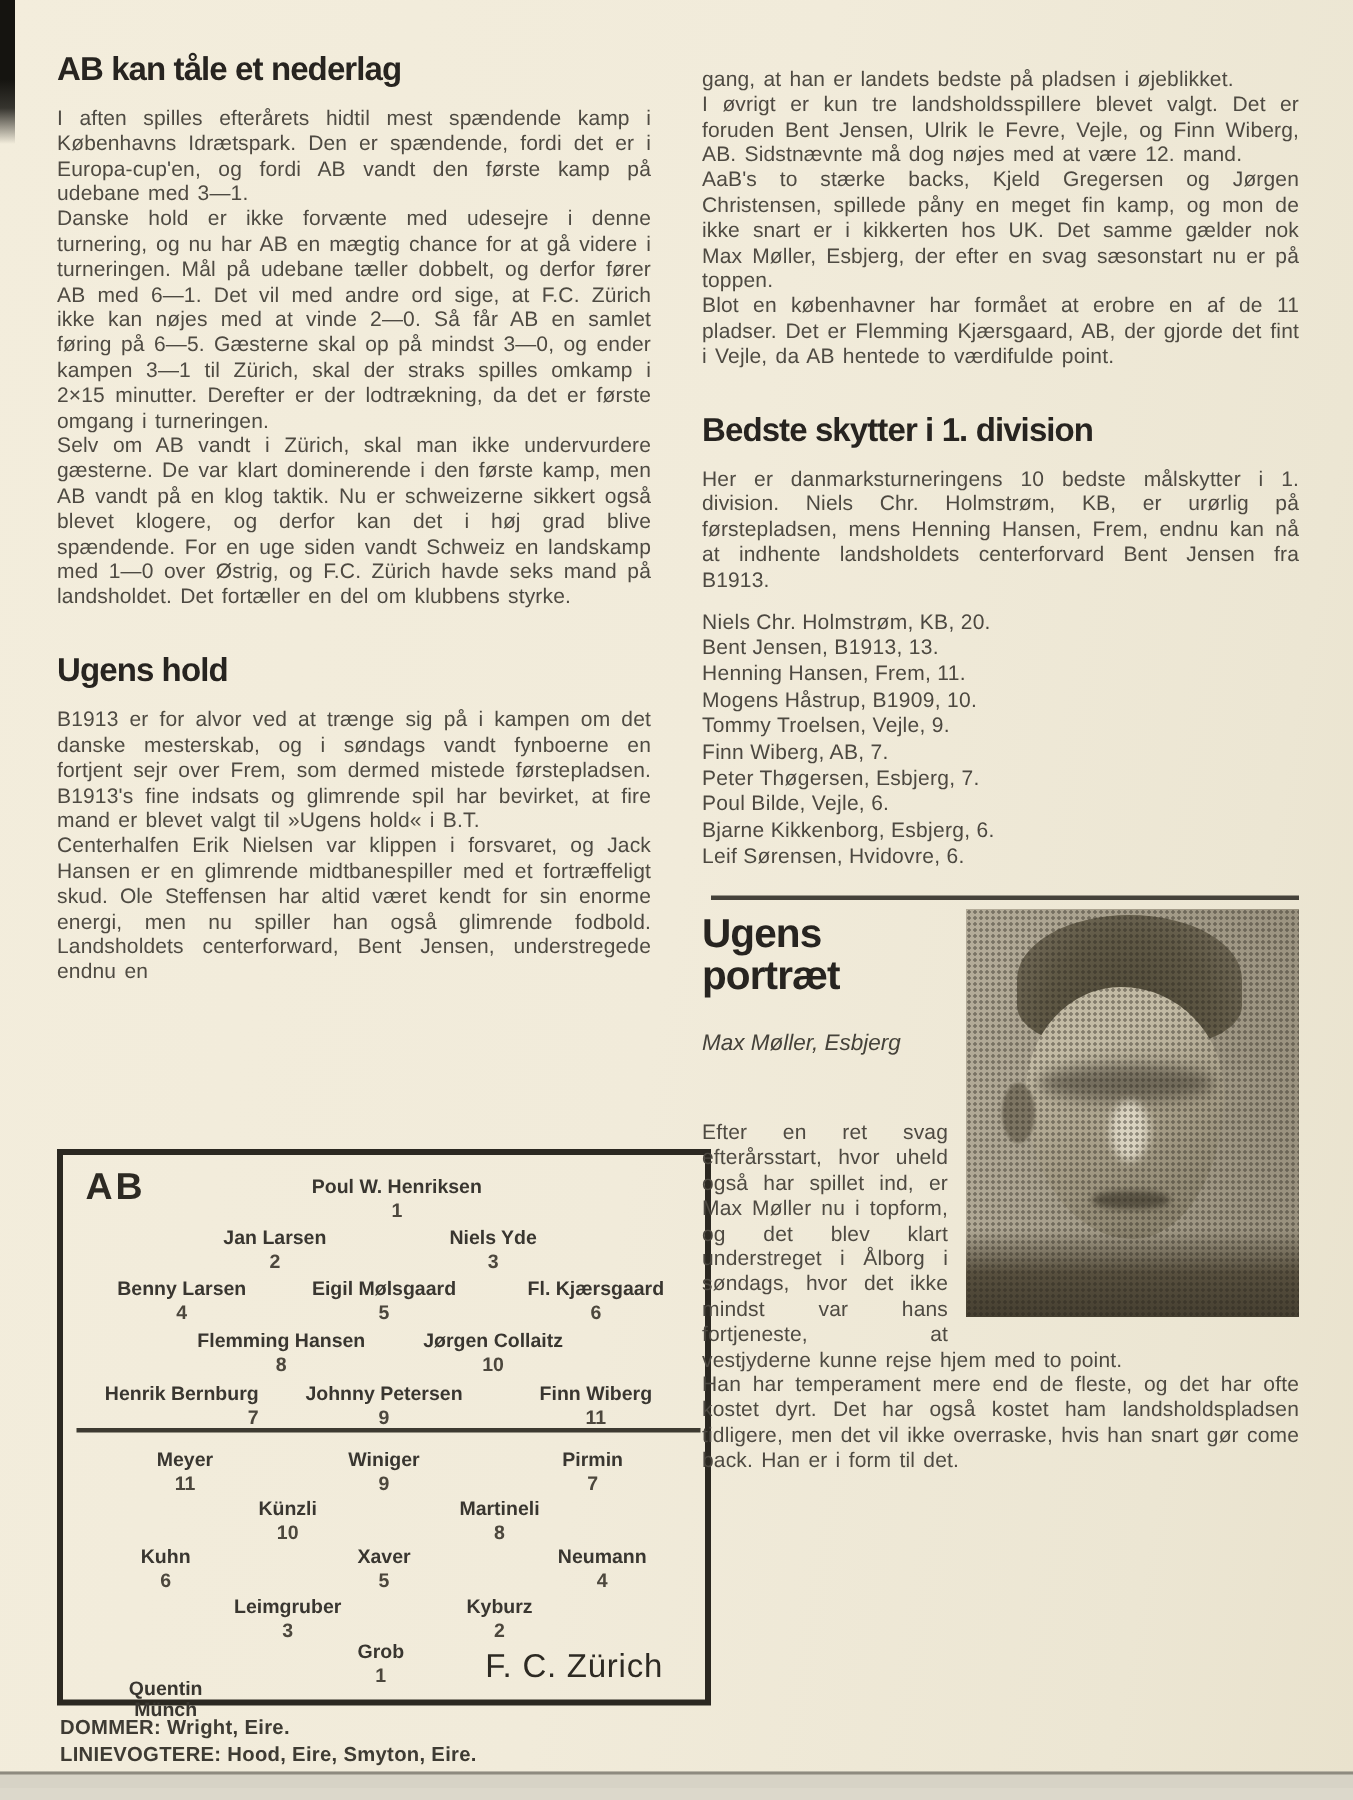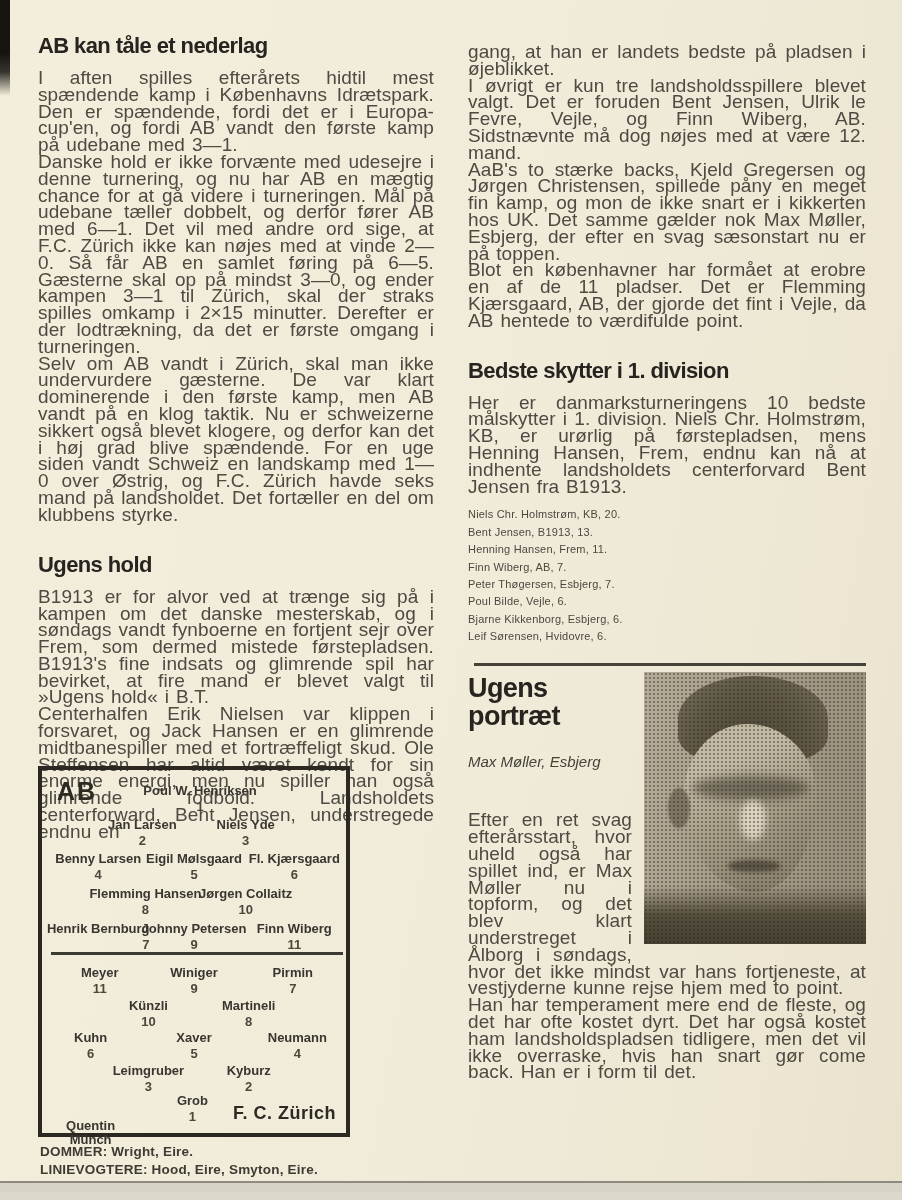--- a/index.html
+++ b/index.html
@@ -22,54 +22,54 @@
     background:#d7d3c6;border-top:2px solid #8e8a7f;
   }
   
   .col-left{position:absolute;left:38px;top:34px;width:396px;}
   .col-right{position:absolute;left:468px;top:44px;width:398px;}
   .headline{
     font-size:22px;font-weight:800;color:#272420;
     letter-spacing:-0.6px;margin:0 0 13px 0;line-height:1.05;
   }
   .para{
-    font-size:19px;line-height:16.8px;text-align:justify;
+    font-size:14px;line-height:16.8px;text-align:justify;
     color:#4e4a42;margin:0;word-spacing:1.5px;letter-spacing:.1px;
   }
   .headline.second{margin-top:29px;}
   
   .lineup-box{
-    position:absolute;left:38px;top:766px;width:312px;height:371px;
+    position:absolute;left:38px;top:766px;width:436px;height:371px;
     border:4px solid #2b2821;box-sizing:border-box;
   }
   .team-home-label{
     position:absolute;left:15px;top:7px;
     font-size:25px;font-weight:800;letter-spacing:2px;color:#2d2a23;
   }
   .team-away-label{
-    position:absolute;right:10px;bottom:9px;
-    font-size:18px;font-weight:700;color:#2d2a23;letter-spacing:.5px;
+    position:absolute;right:28px;bottom:9px;
+    font-size:22px;font-weight:400;color:#2d2a23;letter-spacing:.5px;
   }
   .pitch-divider{
     position:absolute;left:9px;right:3px;top:50.2%;height:3px;background:#3d3a31;
   }
   .player{
     position:absolute;transform:translateX(-50%);
     text-align:center;
   }
   .player .p-name{font-size:13px;font-weight:bold;color:#393630;white-space:nowrap;line-height:14px;}
   .player .p-name.wrap{white-space:normal;width:72px;margin-top:29px;}
   .player .p-num{font-size:13px;font-weight:bold;color:#4c473d;margin-top:2px;line-height:13px;}
   
   .officials{position:absolute;left:40px;top:1143px;}
   .officials .off-line{font-size:13.5px;font-weight:bold;color:#3e3b33;line-height:18px;letter-spacing:.2px;}
   
   .scorer-intro{margin-top:12px;}
   .scorers{margin-top:11px;}
-  .scorer-line{font-size:11px;line-height:17.4px;color:#4c4840;letter-spacing:.2px;}
+  .scorer-line{font-size:14px;line-height:17.4px;color:#4c4840;letter-spacing:.2px;}
   .section-rule{height:3px;background:#45423a;margin:17px 0 0 6px;}
   .portrait{margin-top:8px;}
   .photo{
     float:right;width:222px;height:272px;margin:-2px 0 10px 12px;
     position:relative;background:#c6bfae;overflow:hidden;
   }
   .photo .ph-bg{position:absolute;inset:0;
     background:
       linear-gradient(100deg,#b5ad9a 0%,#a59d8a 40%,#978f7c 100%);}
   .photo .ph-hair{position:absolute;top:4px;left:34px;width:150px;height:86px;
@@ -222,20 +222,22 @@
     <p class="para">I øvrigt er kun tre landsholdsspillere blevet valgt. Det er foruden Bent Jensen, Ulrik le Fevre, Vejle, og Finn Wiberg, AB. Sidstnævnte må dog nøjes med at være 12. mand.</p>
     <p class="para">AaB's to stærke backs, Kjeld Gregersen og Jørgen Christensen, spillede påny en meget fin kamp, og mon de ikke snart er i kikkerten hos UK. Det samme gælder nok Max Møller, Esbjerg, der efter en svag sæsonstart nu er på toppen.</p>
     <p class="para">Blot en københavner har formået at erobre en af de 11 pladser. Det er Flemming Kjærsgaard, AB, der gjorde det fint i Vejle, da AB hentede to værdifulde point.</p>
 
     <h1 class="headline second">Bedste skytter i 1. division</h1>
     <p class="para scorer-intro">Her er danmarksturneringens 10 bedste målskytter i 1. division. Niels Chr. Holmstrøm, KB, er urørlig på førstepladsen, mens Henning Hansen, Frem, endnu kan nå at indhente landsholdets centerforvard Bent Jensen fra B1913.</p>
     <div class="scorers">
         <div class="scorer-line">Niels Chr. Holmstrøm, KB, 20.</div>
         <div class="scorer-line">Bent Jensen, B1913, 13.</div>
         <div class="scorer-line">Henning Hansen, Frem, 11.</div>
+        <div class="scorer-line">Mogens Håstrup, B1909, 10.</div>
+        <div class="scorer-line">Tommy Troelsen, Vejle, 9.</div>
         <div class="scorer-line">Finn Wiberg, AB, 7.</div>
         <div class="scorer-line">Peter Thøgersen, Esbjerg, 7.</div>
         <div class="scorer-line">Poul Bilde, Vejle, 6.</div>
         <div class="scorer-line">Bjarne Kikkenborg, Esbjerg, 6.</div>
         <div class="scorer-line">Leif Sørensen, Hvidovre, 6.</div>
       </div>
 
     <div class="section-rule"></div>
 
     <div class="portrait">

